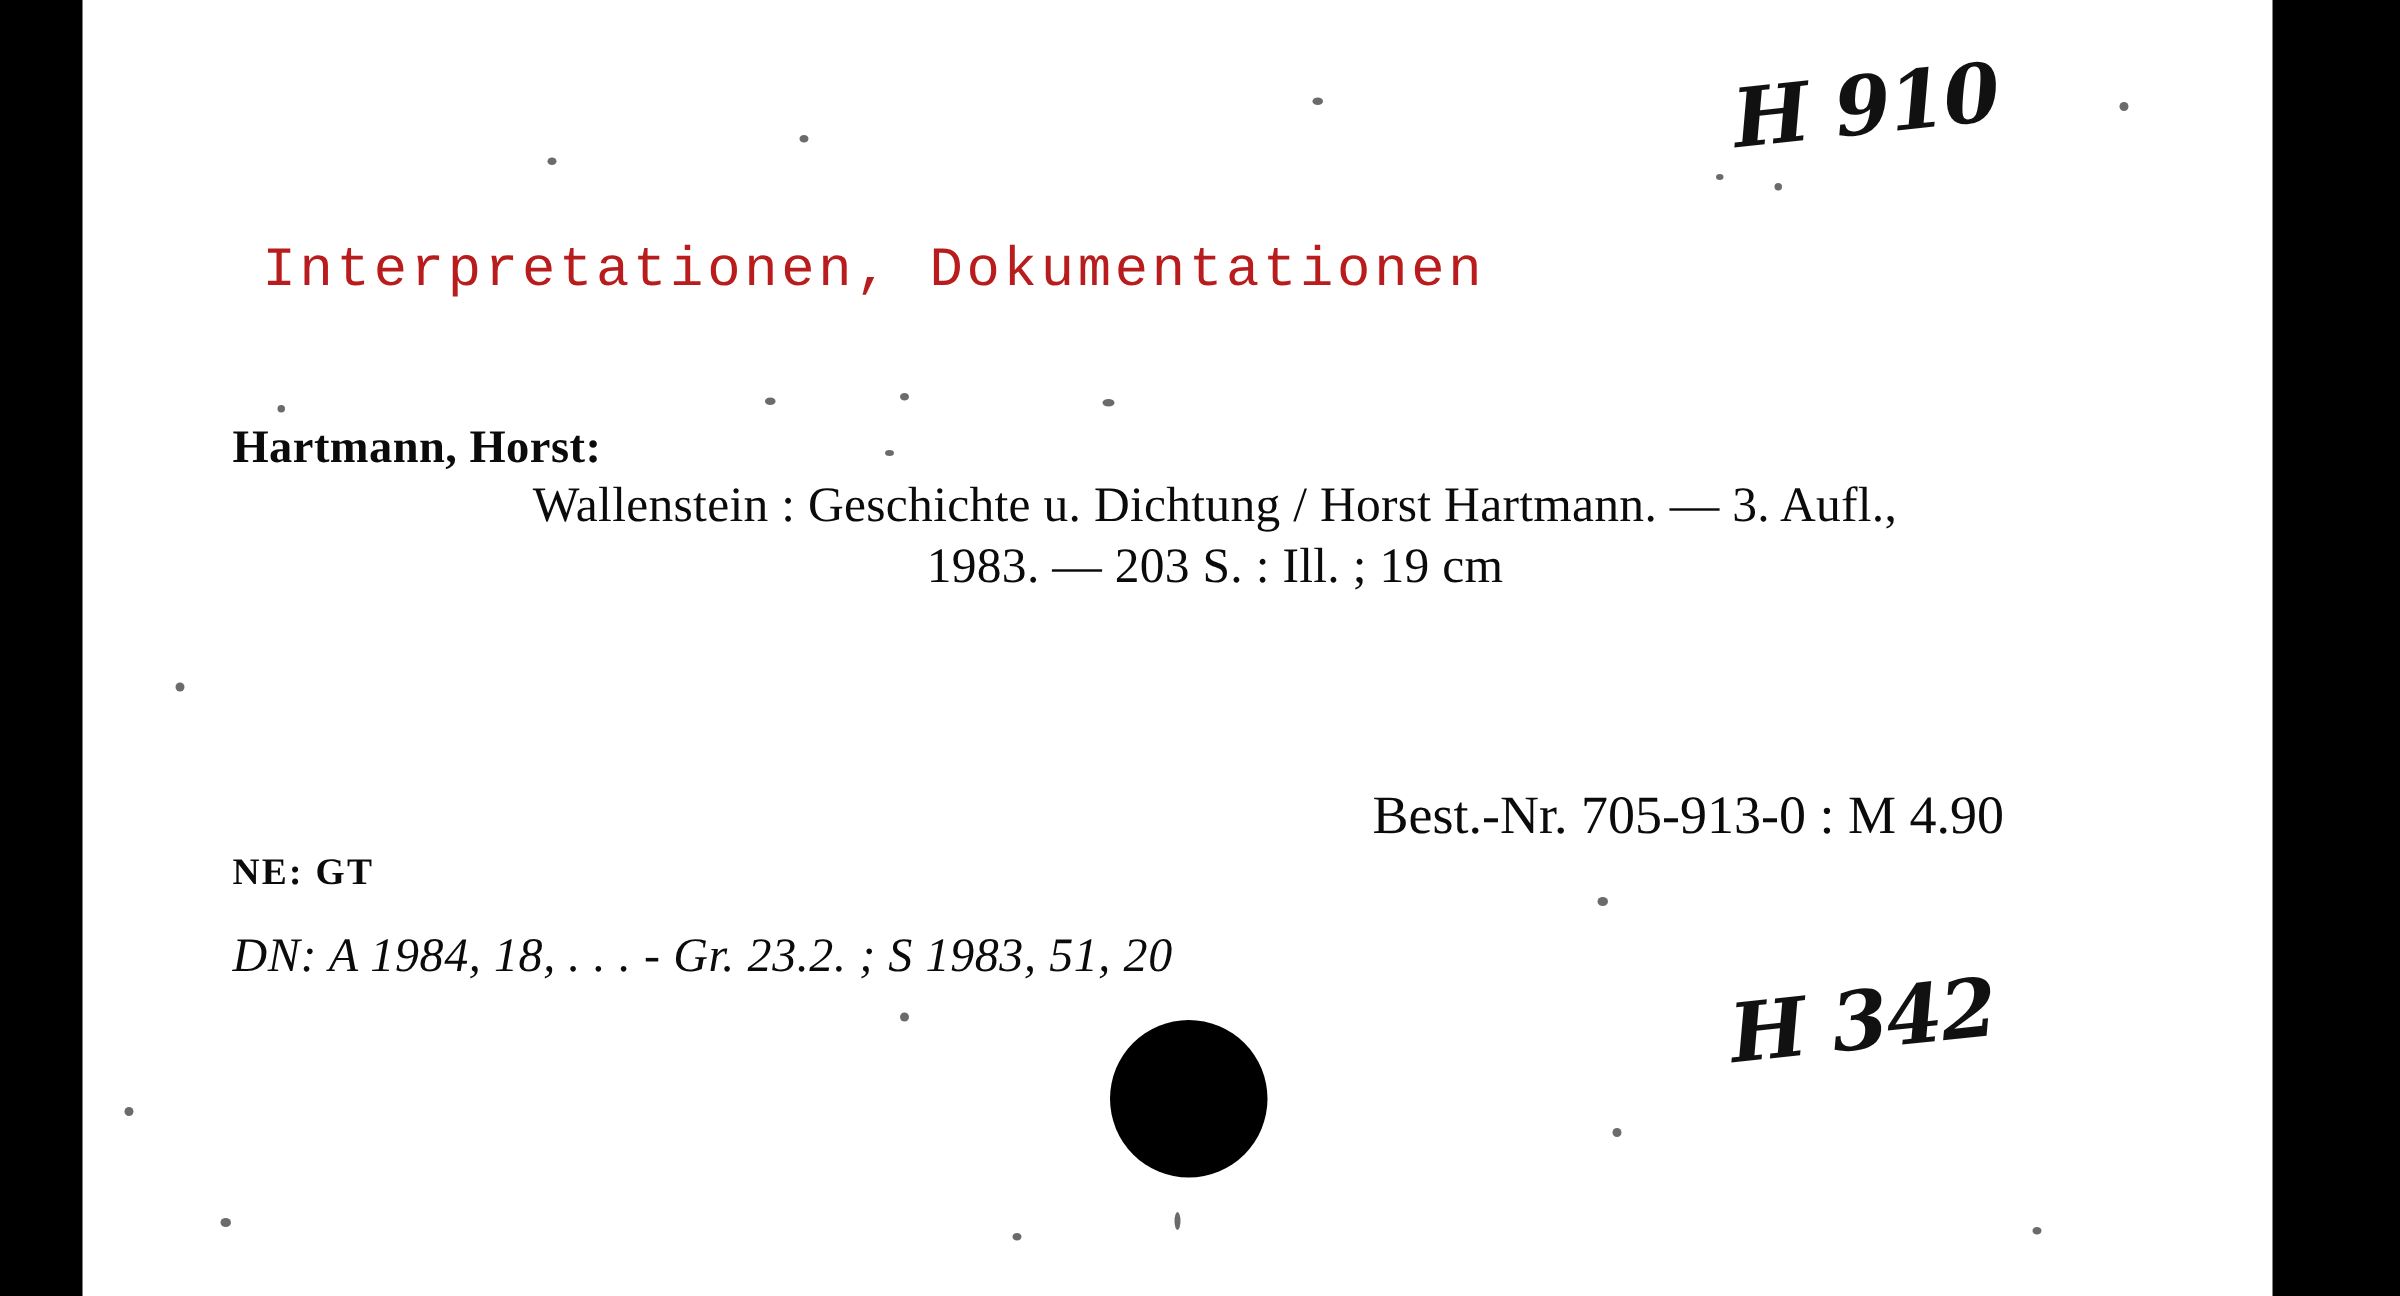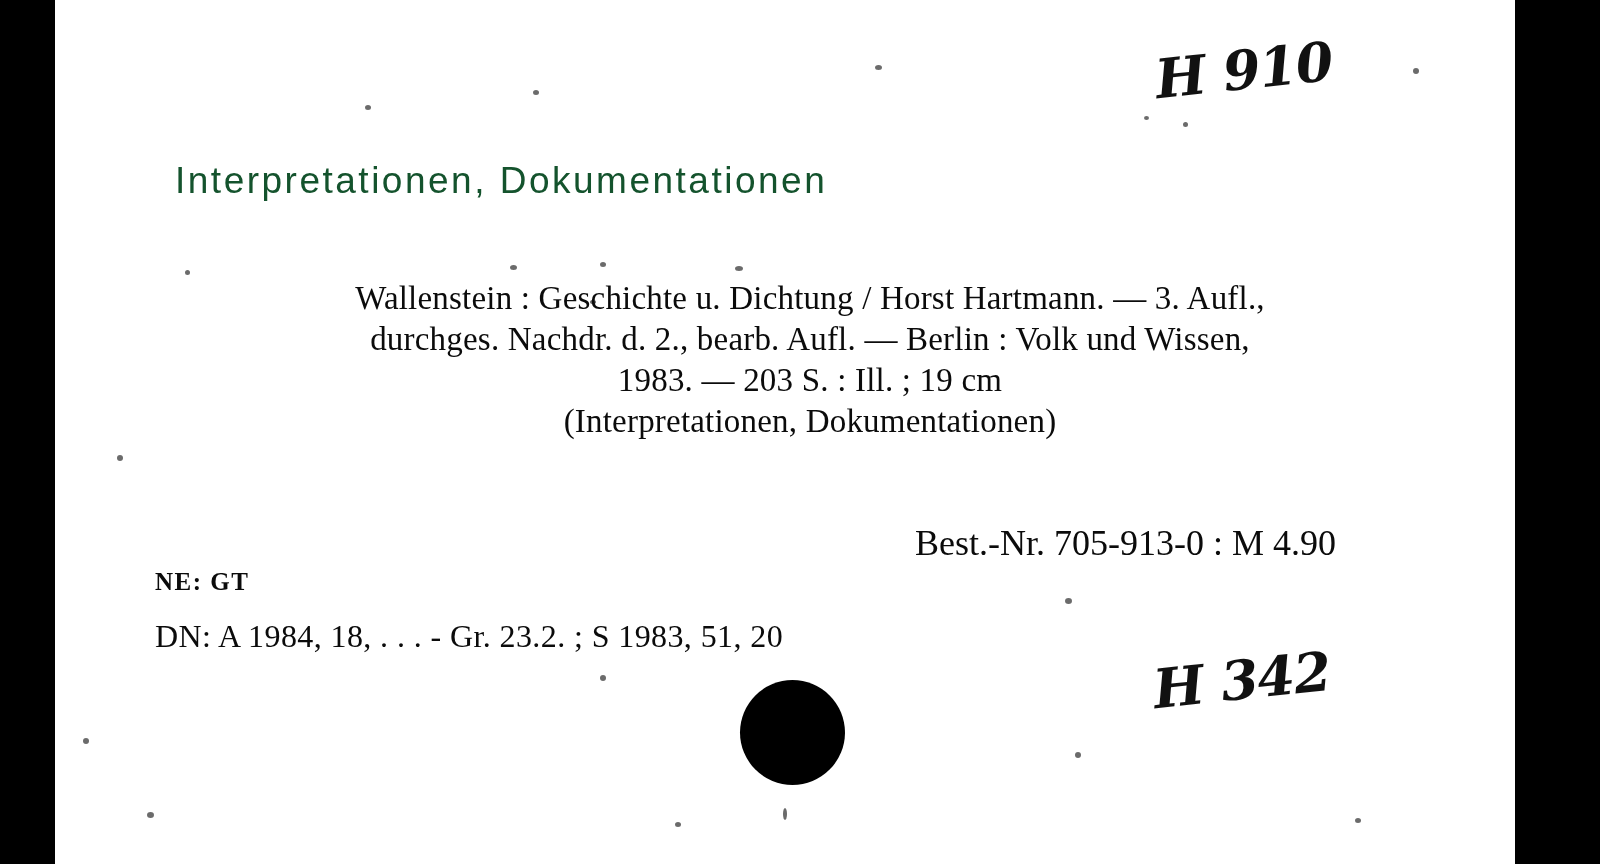--- a/index.html
+++ b/index.html
@@ -45,24 +45,24 @@
   #hand-bottom {
     left: 1098px;
     top: 648px;
     font-size: 54px;
   }
   #heading {
     position: absolute;
     left: 120px;
     top: 160px;
     width: 1200px;
-    font-family: Liberation Sans, sans-serif;
+    font-family: Liberation Mono, monospace;
     font-size: 37px;
     letter-spacing: 2.5px;
-    color: #14532d;
+    color: #b91c1c;
     white-space: nowrap;
   }
   #entry {
     position: absolute;
     left: 100px;
     top: 278px;
     width: 1310px;
     color: #0b0b0b;
   }
   .author {
@@ -97,20 +97,21 @@
     letter-spacing: 1.5px;
     text-align: center;
   }
   .dn {
     position: absolute;
     left: 0px;
     top: 340px;
     font-size: 32px;
     letter-spacing: 0.4px;
     white-space: nowrap;
+    font-style: italic;
   }
   #punch-hole {
     position: absolute;
     left: 685px;
     top: 680px;
     width: 105px;
     height: 105px;
     background: #000000;
     border-radius: 50%;
   }
@@ -139,25 +140,24 @@
   <span class="speck" style="left:92px;top:812px;width:7px;height:6px;"></span>
   <span class="speck" style="left:620px;top:822px;width:6px;height:5px;"></span>
   <span class="speck" style="left:1300px;top:818px;width:6px;height:5px;"></span>
   <span class="speck" style="left:728px;top:808px;width:4px;height:12px;"></span>
 
   <div class="hand" id="hand-top">H 910</div>
 
   <div id="heading">Interpretationen, Dokumentationen</div>
 
   <div id="entry">
+    <div class="author">Hartmann, Horst:</div>
     <div class="body-lines">
       <span class="l">Wallenstein : Geschichte u. Dichtung / Horst Hartmann. — 3. Aufl.,</span>
-      <span class="l">durchges. Nachdr. d. 2., bearb. Aufl. — Berlin : Volk und Wissen,</span>
       <span class="l">1983. — 203 S. : Ill. ; 19 cm</span>
-      <span class="l">(Interpretationen, Dokumentationen)</span>
     </div>
     <div class="price">Best.-Nr. 705-913-0 : M 4.90</div>
     <div class="ne">NE: GT</div>
     <div class="dn">DN: A 1984, 18, . . . - Gr. 23.2. ; S 1983, 51, 20</div>
   </div>
 
   <div class="hand" id="hand-bottom">H 342</div>
 
   <div id="punch-hole"></div>
 </div>

